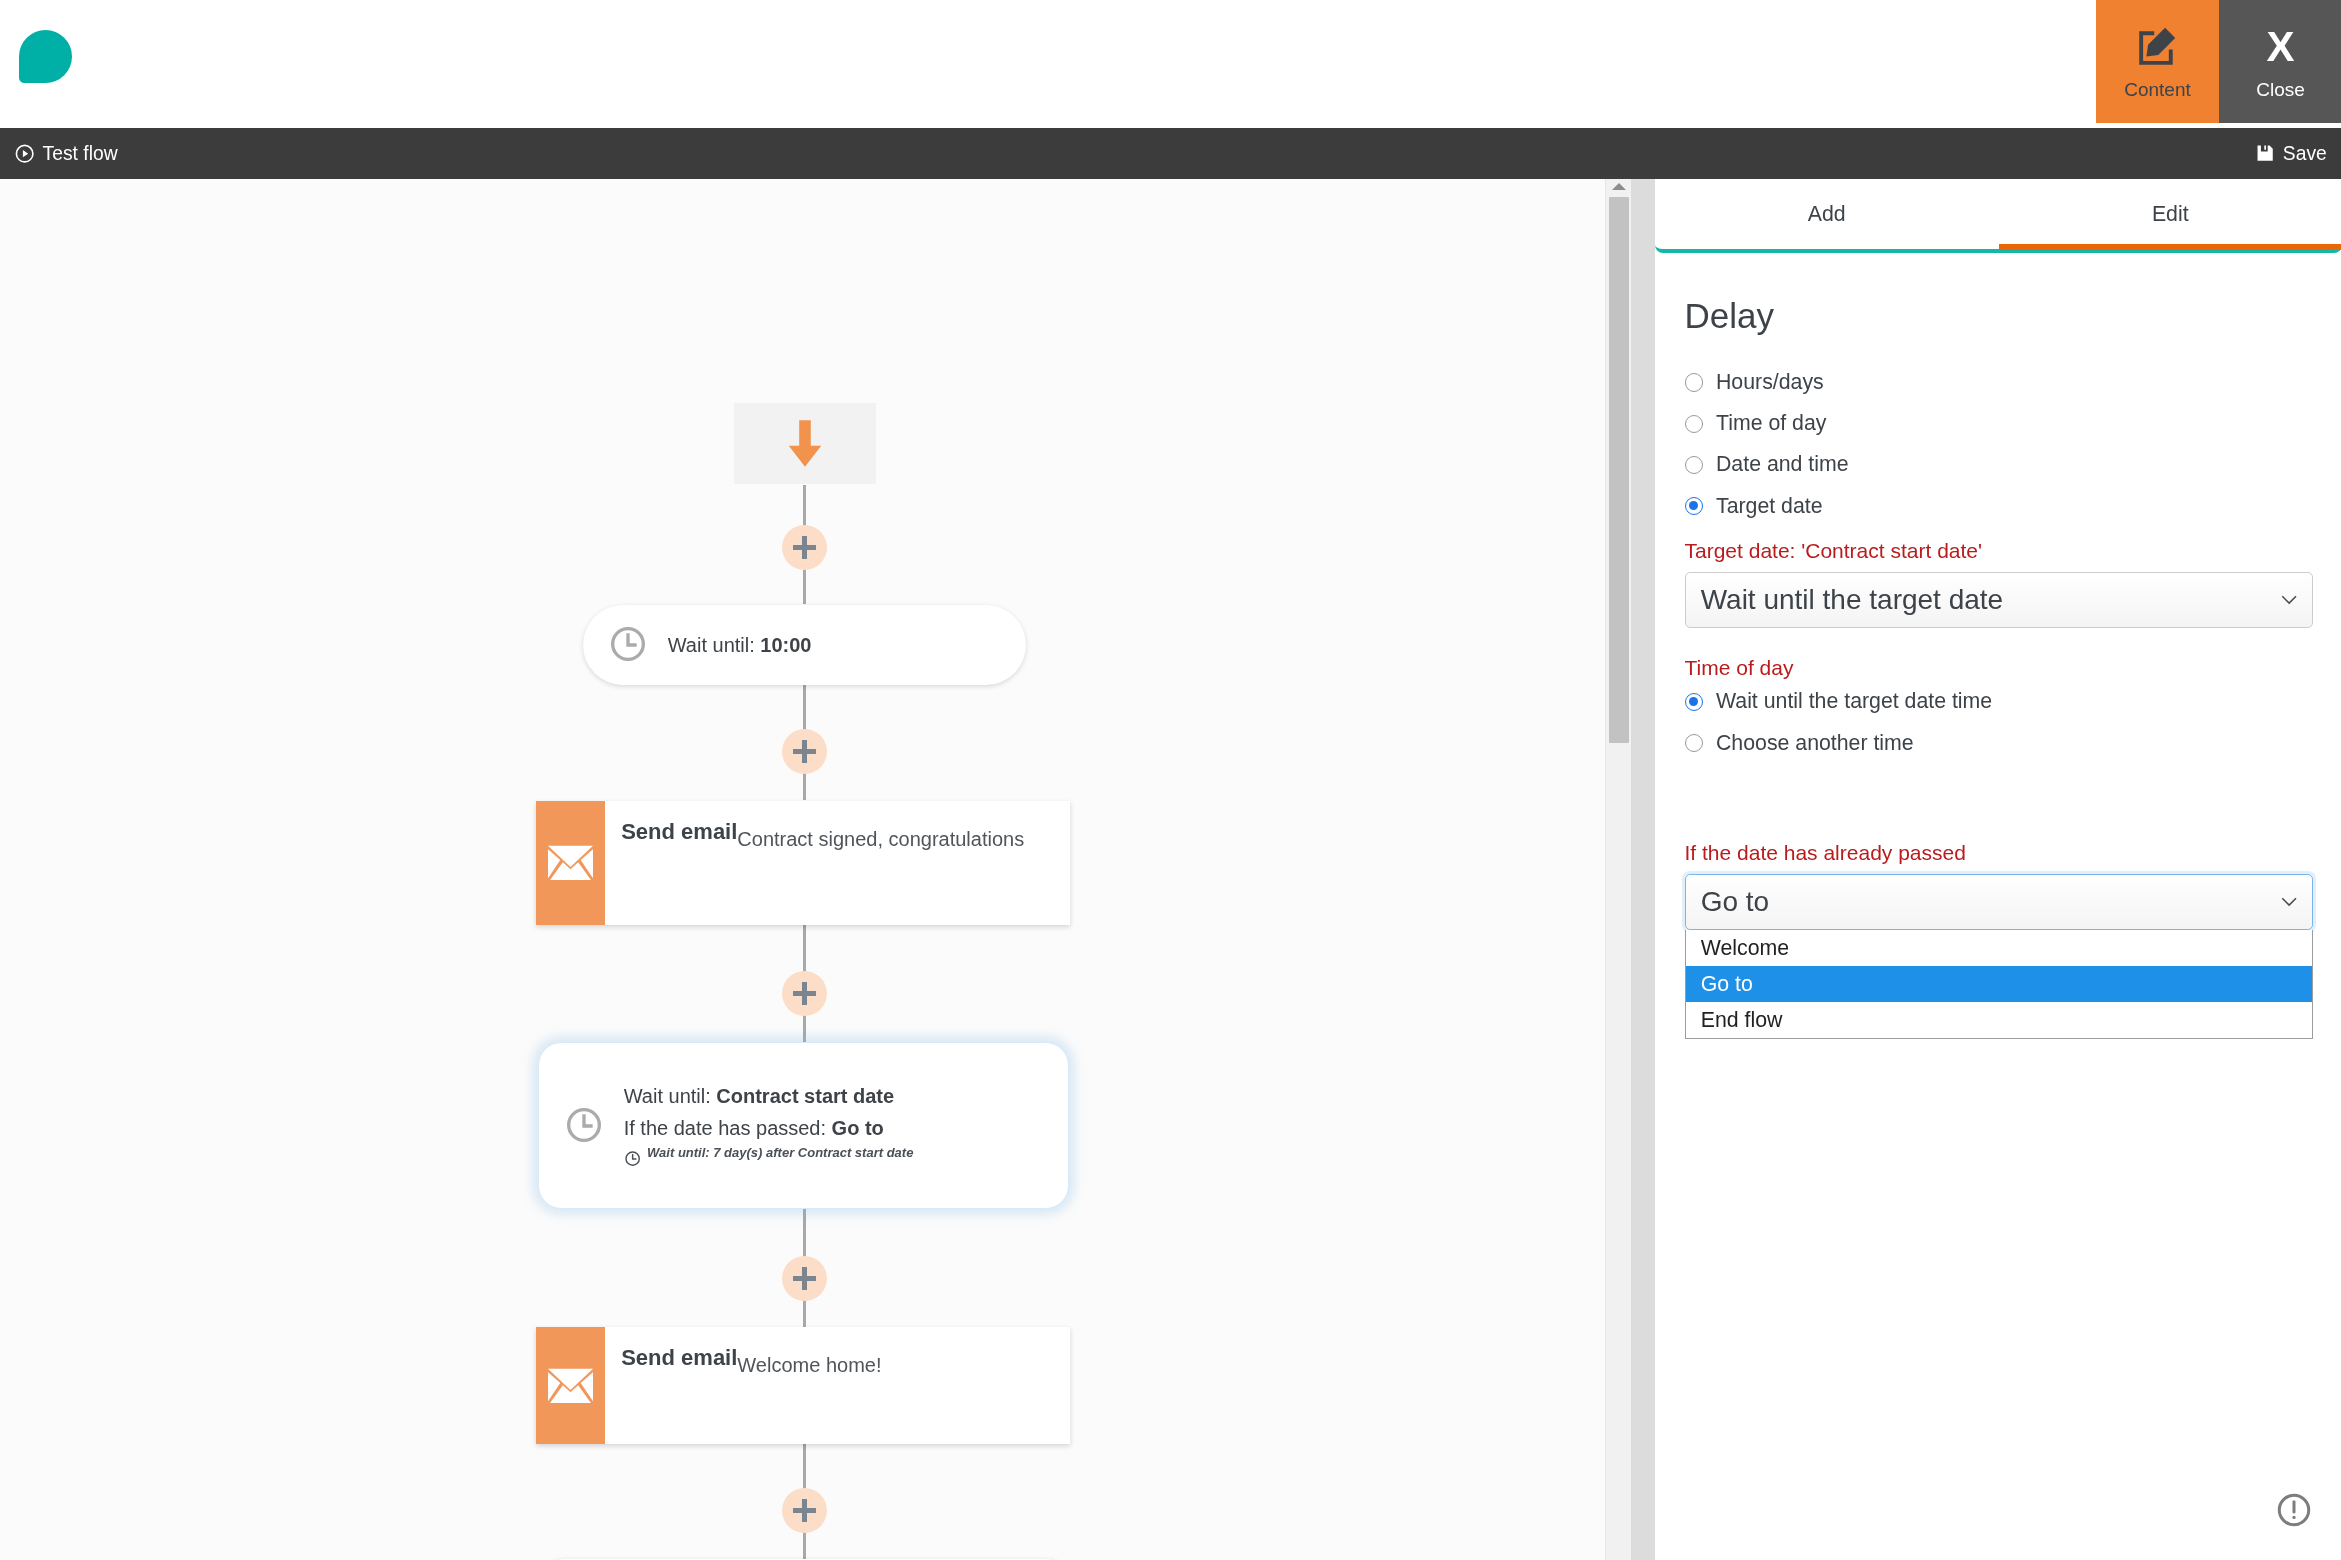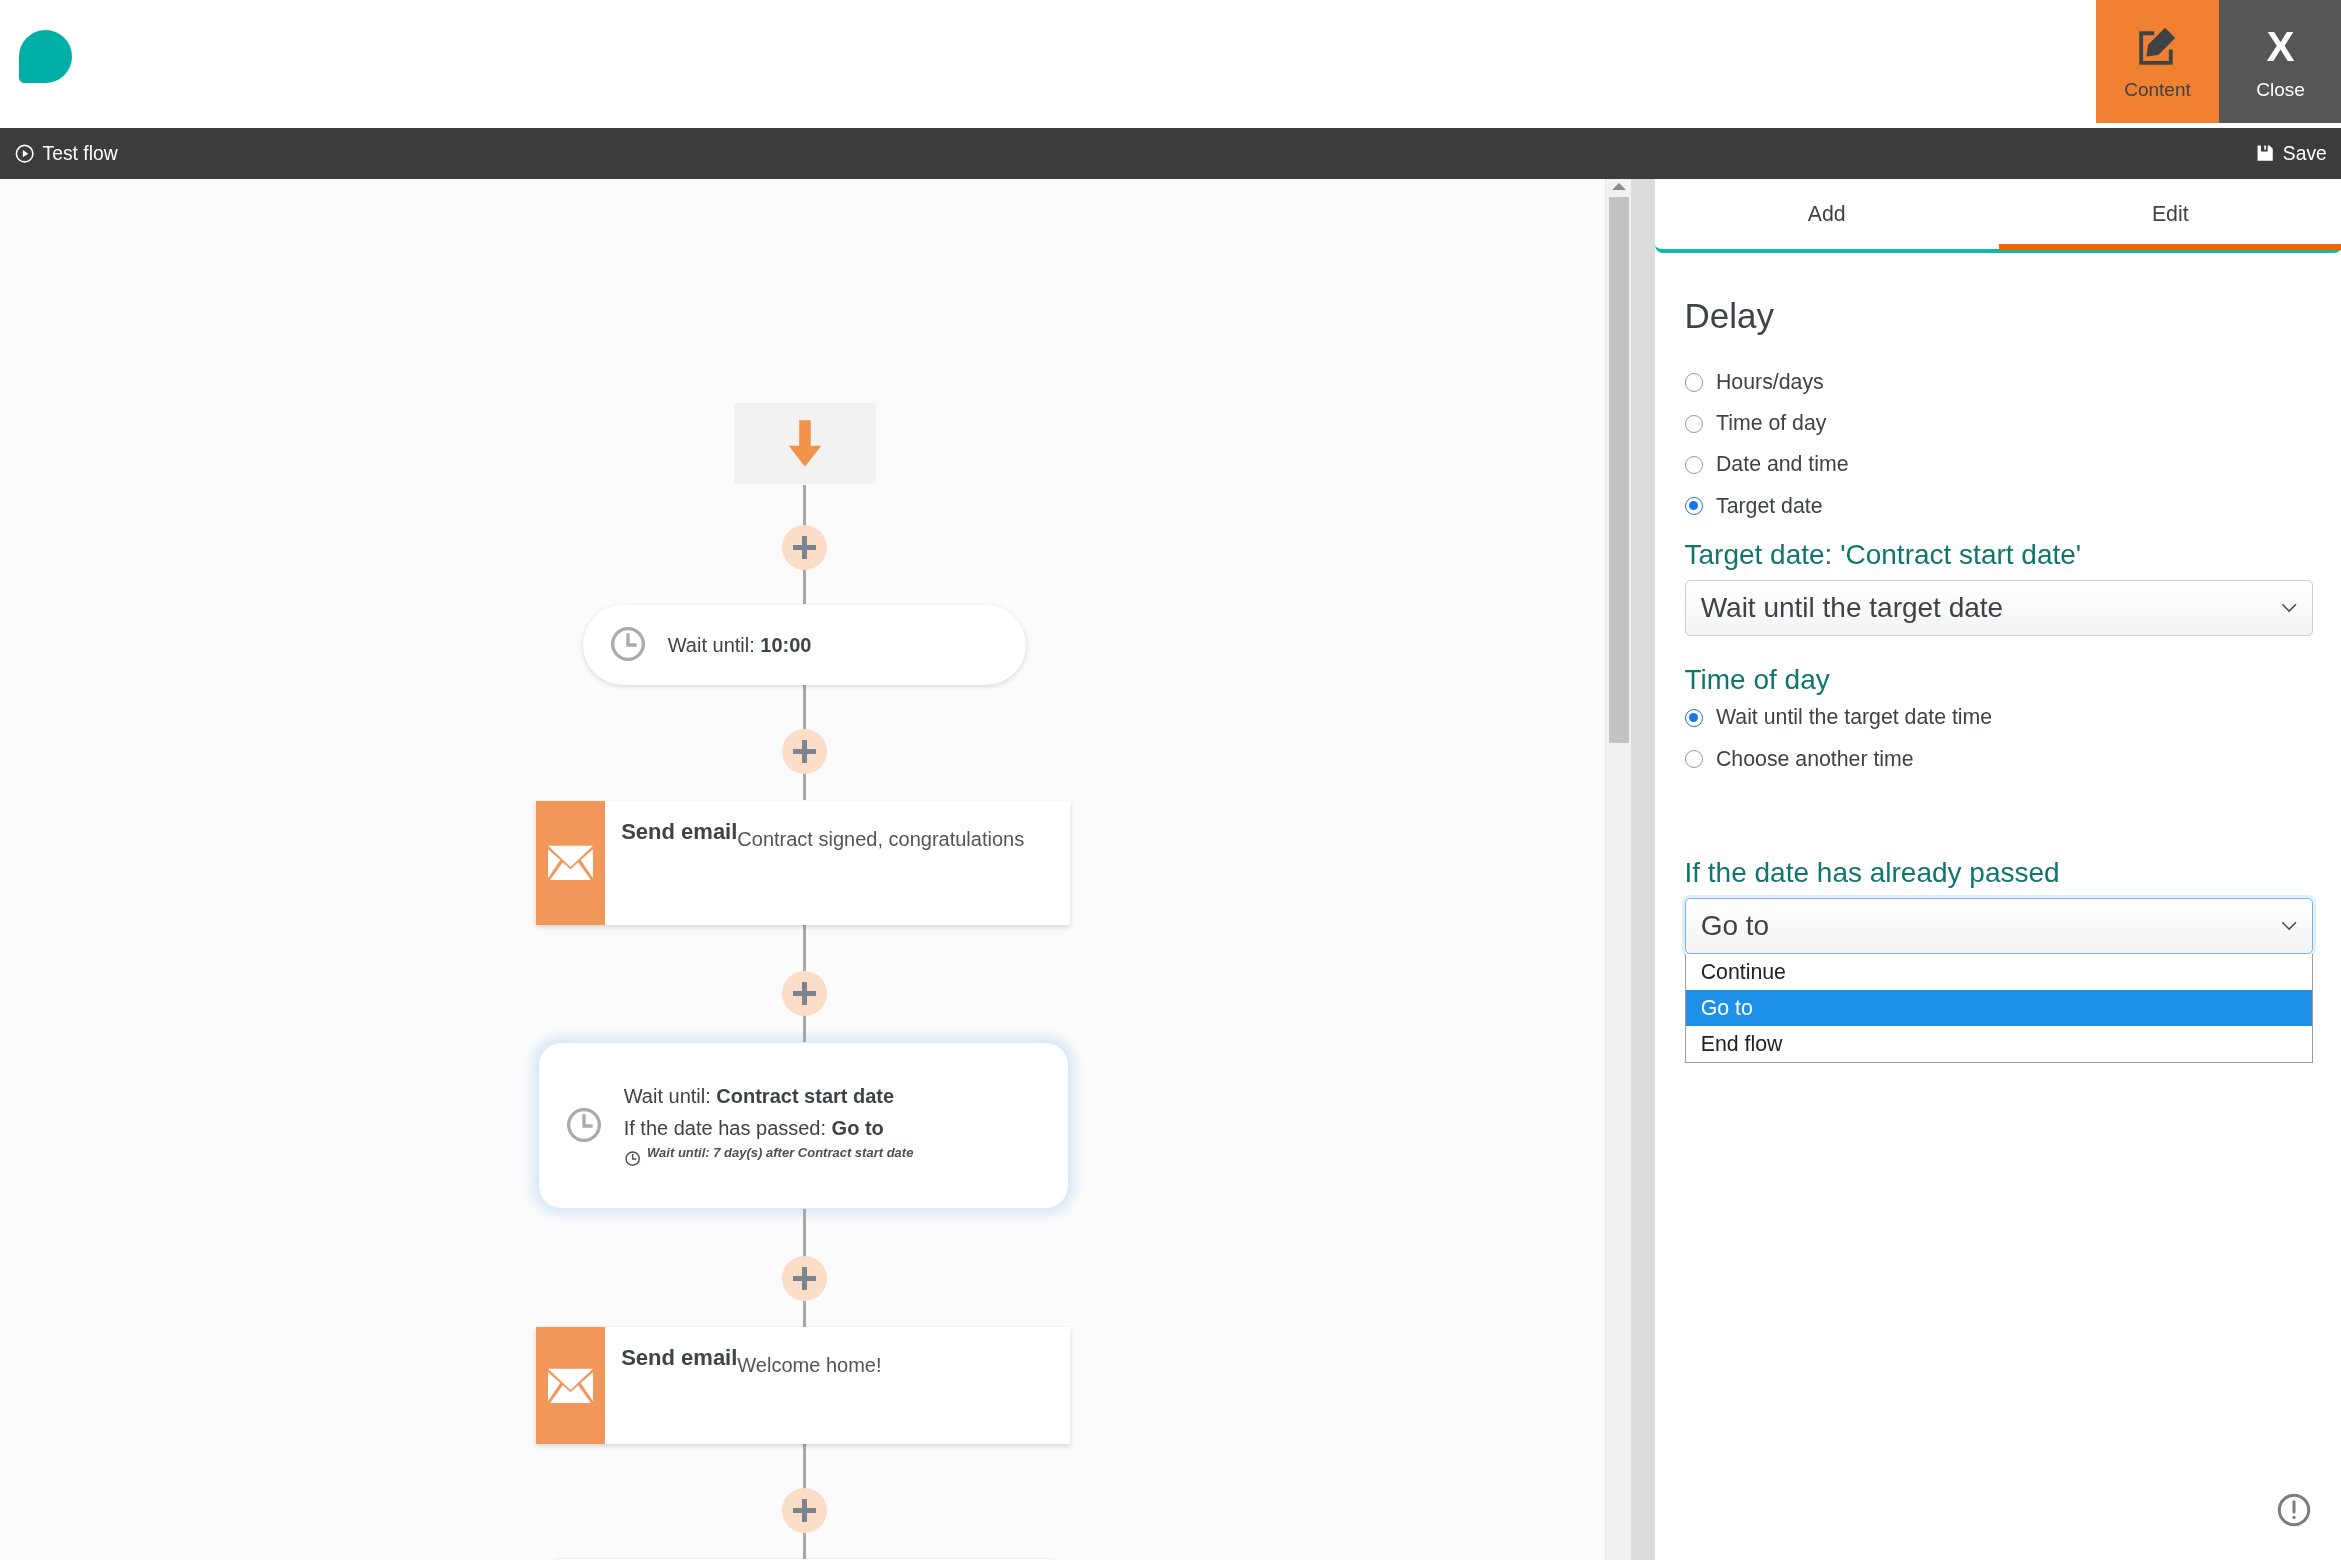--- a/index.html
+++ b/index.html
@@ -213,21 +213,21 @@
   }
   .radio.checked {
     border-color: #1a73e8;
   }
   .radio.checked:after {
     content: ""; position: absolute; left: 3px; top: 3px;
     width: 9.1px; height: 9.1px; border-radius: 50%; background: #1a73e8;
   }
 
   .field-label {
-    font-size: 28px; color: #0f766e;
+    font-size: 21px; color: #b91c1c;
     margin: 20.3px 0 9.1px 0;
   }
   .field-label.tight { margin-top: 28.4px; }
 
   .select-box {
     width: 100%; height: 56px;
     border: 1px solid #cccccc; border-radius: 5.1px;
     background: linear-gradient(#ffffff, #f4f4f4);
     display: flex; align-items: center; justify-content: space-between;
     padding: 0 13.2px 0 15.2px;
@@ -475,21 +475,21 @@
     <div class="select-box focused">
       <span>Go to</span>
       <span class="chev">
         <svg width="18.3" height="12.2" viewBox="0 0 24 16" fill="none" stroke="#4a4a4a" stroke-width="2">
           <path d="M3 3l9 9 9-9"></path>
         </svg>
       </span>
     </div>
     <div class="options-list">
       <div class="option-item">
-        <span>Continue</span>
+        <span>Welcome</span>
       </div>
       <div class="option-item highlighted">
         <span>Go to</span>
       </div>
       <div class="option-item">
         <span>End flow</span>
       </div>
     </div>
   </div>
 

